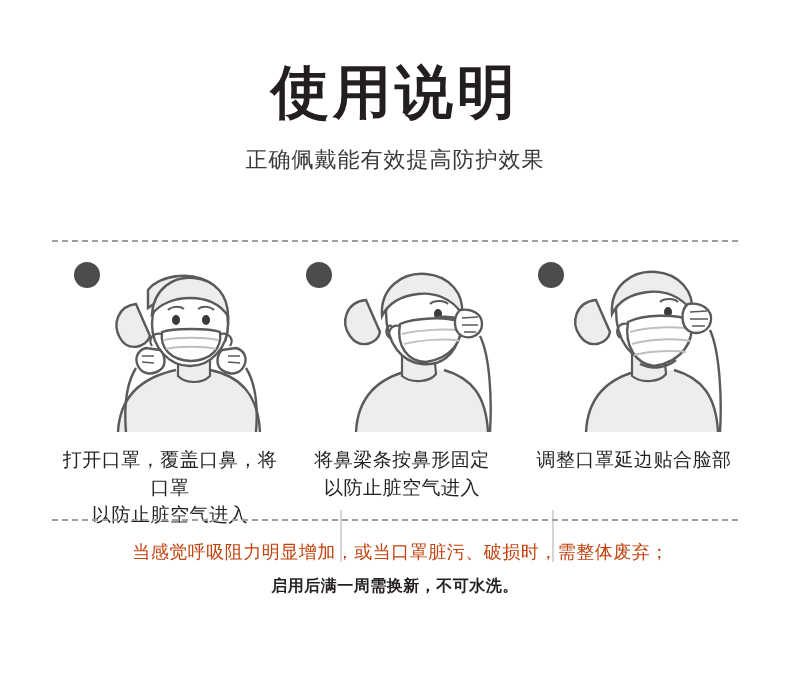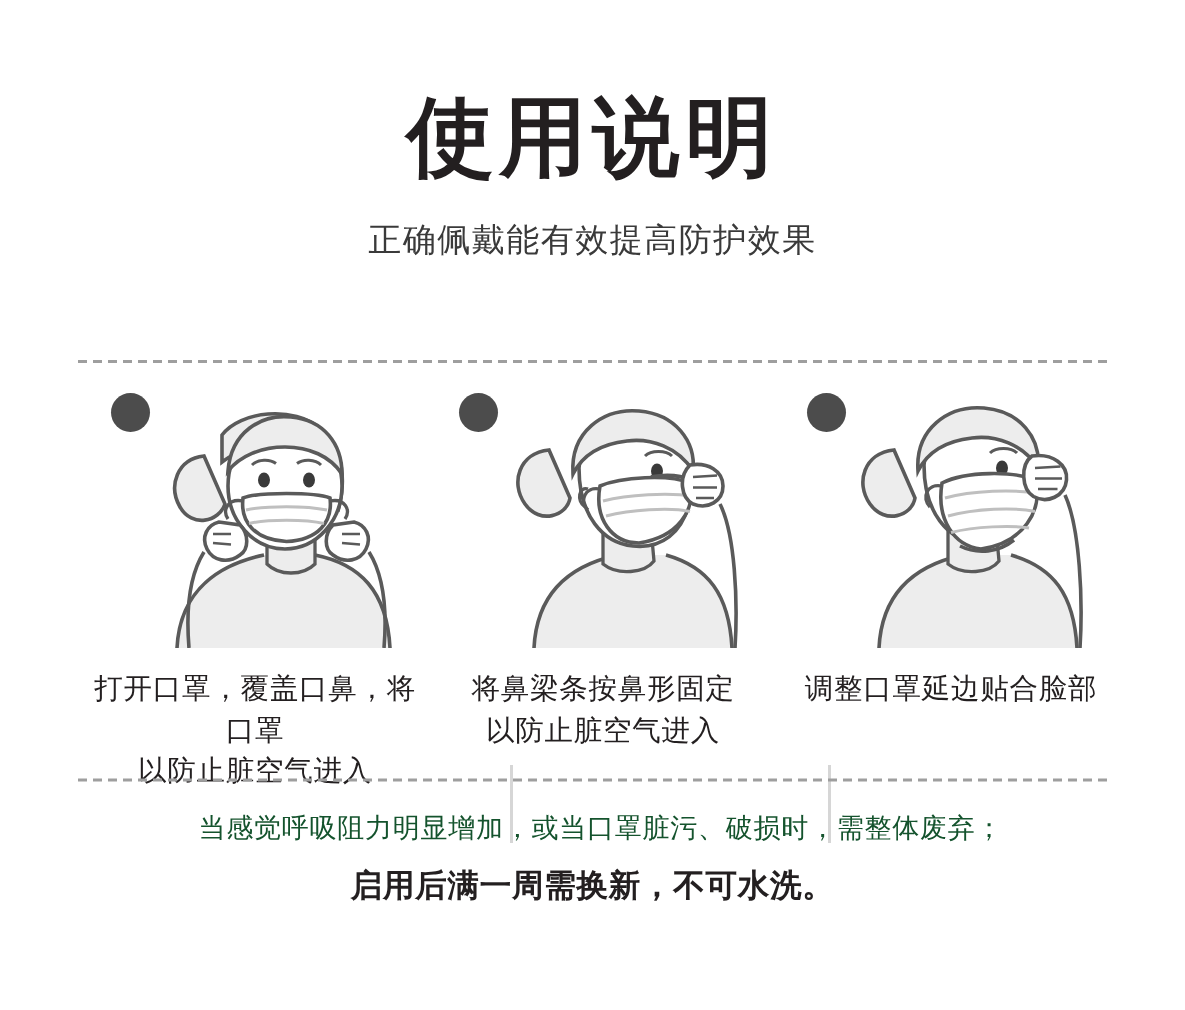--- a/index.html
+++ b/index.html
@@ -104,26 +104,26 @@
 
   .footer {
     position: absolute;
     top: 540px;
     left: 0;
     right: 0;
     text-align: center;
   }
   .footer-line1 {
     font-size: 18px;
-    color: #14532d;
+    color: #c2410c;
     letter-spacing: 0.5px;
     padding-left: 11px;
   }
   .footer-line2 {
-    font-size: 21px;
+    font-size: 16px;
     font-weight: bold;
     color: #231f20;
     padding-top: 12px;
     letter-spacing: 0.5px;
   }
 </style>
 </head>
 <body>
 
 <div class="page">

